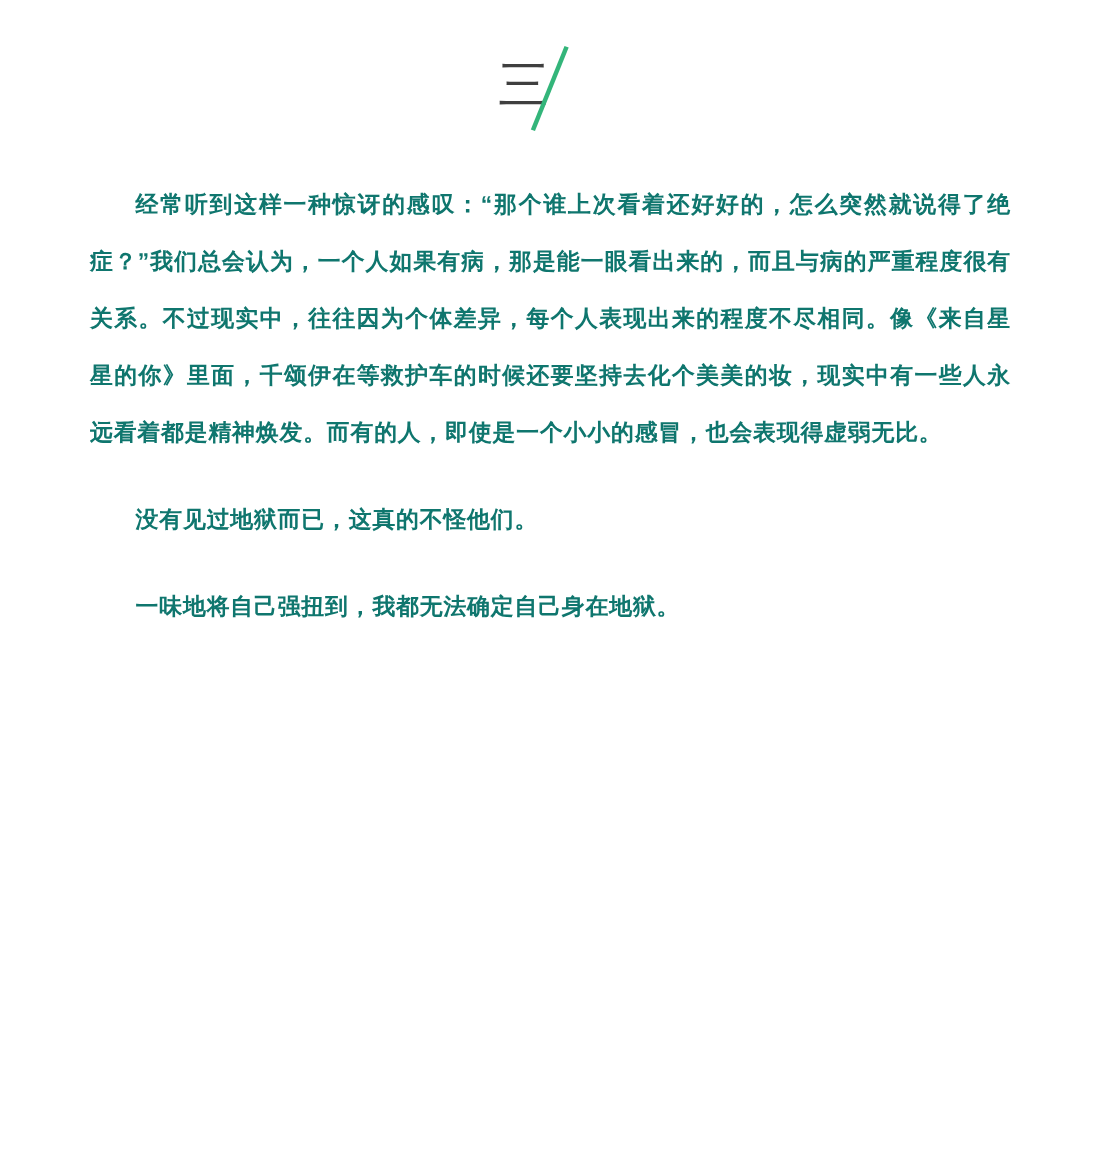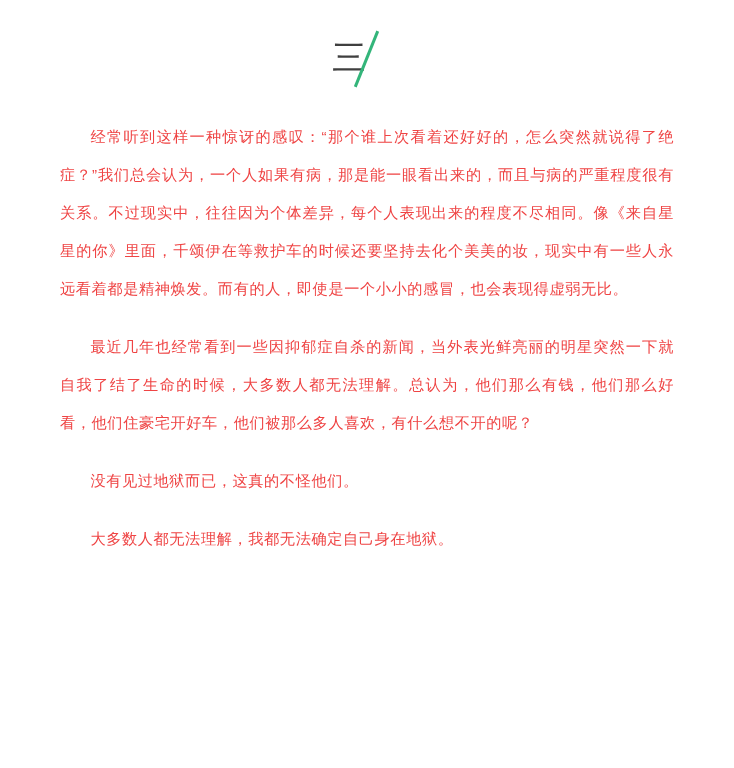--- a/index.html
+++ b/index.html
@@ -58,40 +58,40 @@
   .article {
     padding: 0 60px 40px 60px;
   }
   .para {
     margin: 0 0 20px 0;
     font-size: 15.2px;
     line-height: 38px;
     letter-spacing: 0.6px;
     text-indent: 2em;
     text-align: justify;
-    color: #ef4444;
+    color: #0f766e;
     font-family: "Liberation Sans", sans-serif;
+    font-weight: bold;
   }
   .para:last-child {
     margin-bottom: 0;
   }
 </style>
 </head>
 <body>
 
 <div class="page">
 
   <div class="section-mark">
     <div class="section-mark-inner">
       <div class="section-mark-num">三</div>
       <div class="section-mark-slash"></div>
     </div>
   </div>
 
   <div class="article">
     <p class="para">经常听到这样一种惊讶的感叹：“那个谁上次看着还好好的，怎么突然就说得了绝症？”我们总会认为，一个人如果有病，那是能一眼看出来的，而且与病的严重程度很有关系。不过现实中，往往因为个体差异，每个人表现出来的程度不尽相同。像《来自星星的你》里面，千颂伊在等救护车的时候还要坚持去化个美美的妆，现实中有一些人永远看着都是精神焕发。而有的人，即使是一个小小的感冒，也会表现得虚弱无比。</p>
-    <p class="para">最近几年也经常看到一些因抑郁症自杀的新闻，当外表光鲜亮丽的明星突然一下就自我了结了生命的时候，大多数人都无法理解。总认为，他们那么有钱，他们那么好看，他们住豪宅开好车，他们被那么多人喜欢，有什么想不开的呢？</p>
     <p class="para">没有见过地狱而已，这真的不怪他们。</p>
-    <p class="para">大多数人都无法理解，我都无法确定自己身在地狱。</p>
+    <p class="para">一味地将自己强扭到，我都无法确定自己身在地狱。</p>
 
   </div>
 
 </div>
 
 </body></html>

